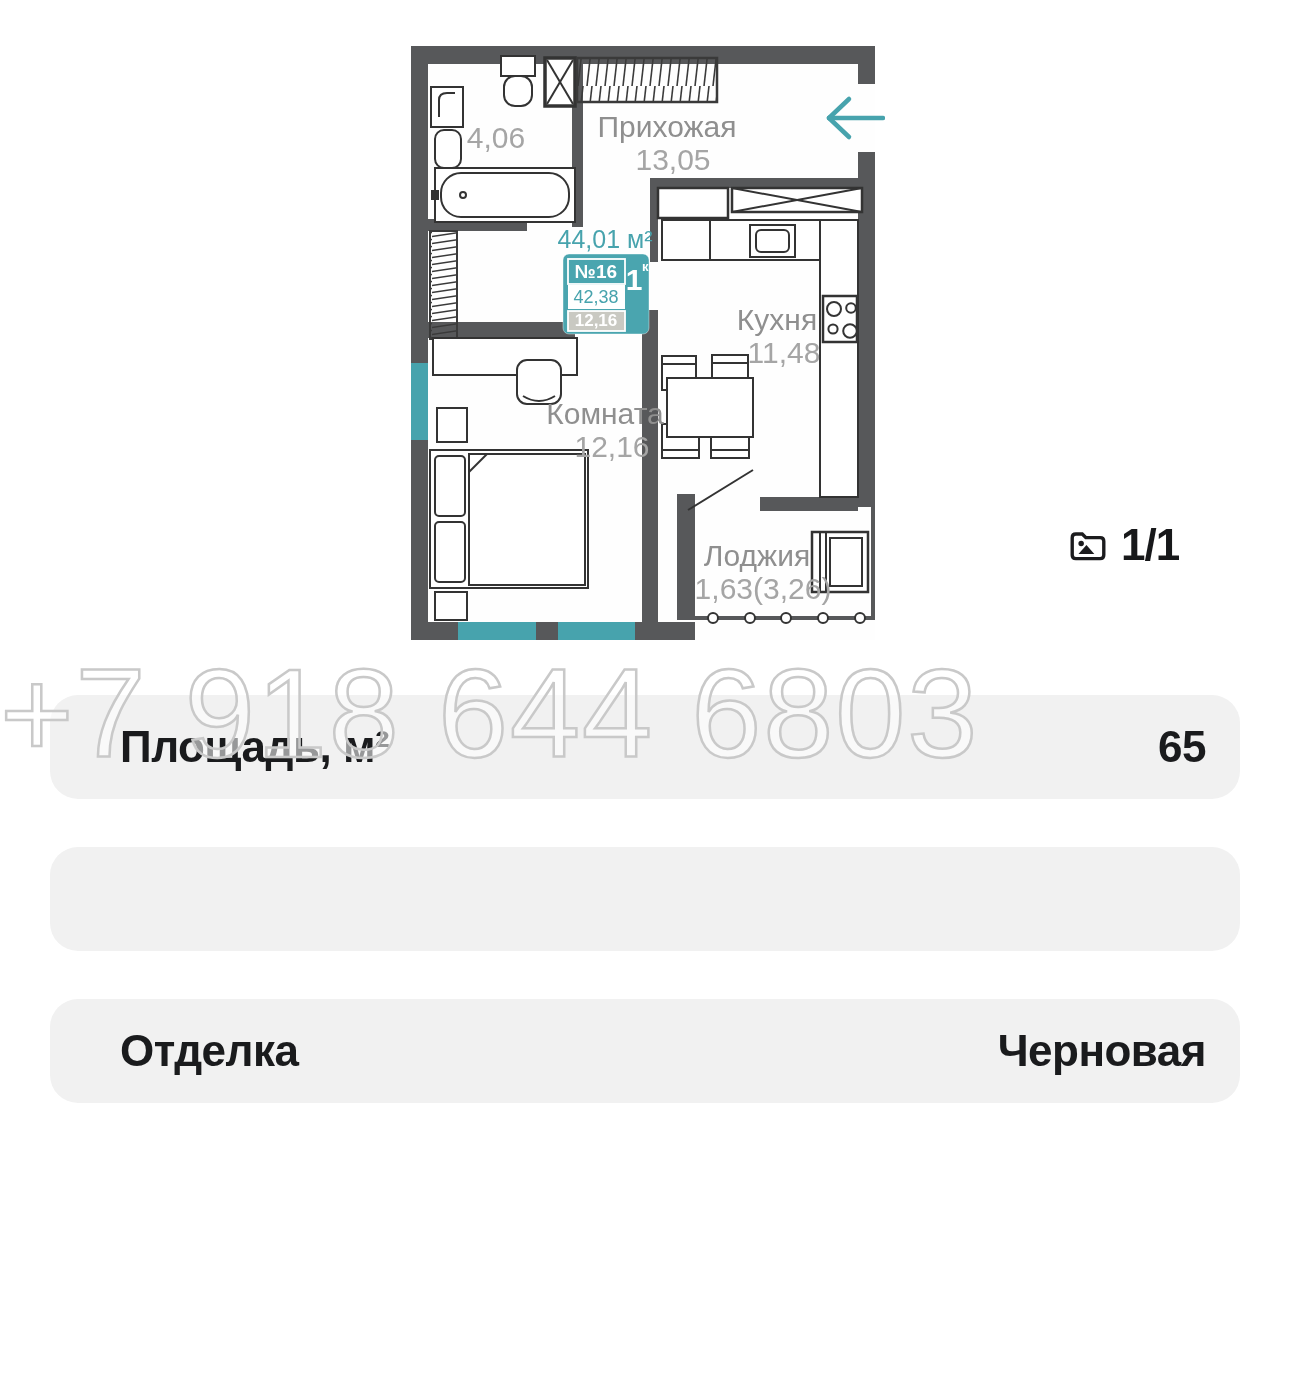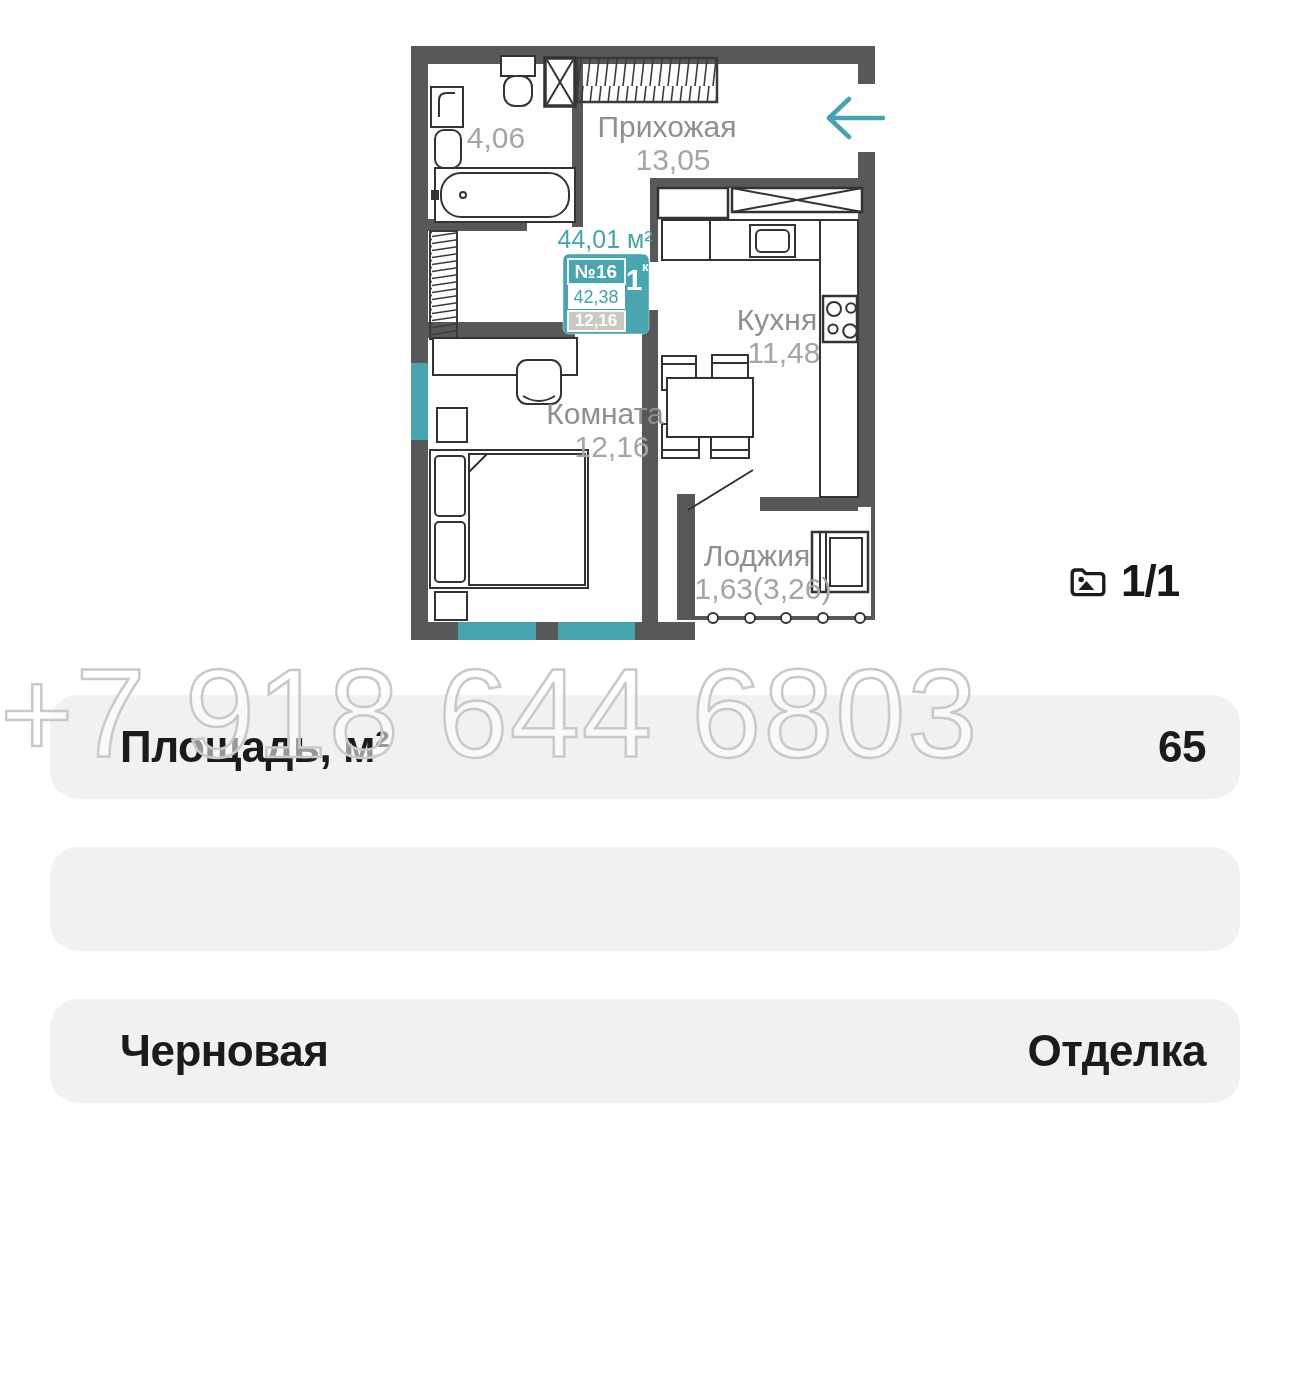--- a/index.html
+++ b/index.html
@@ -5,21 +5,21 @@
   html,body{margin:0;padding:0;background:#ffffff;}
   .stage{
     position:relative;width:1290px;height:1380px;overflow:hidden;background:#ffffff;
     font-family:"Liberation Sans","DejaVu Sans",sans-serif;
   }
   .plan{position:absolute;left:405px;top:42px;width:480px;height:600px;}
   .plan svg{display:block;width:100%;height:100%;}
 
   .gallery-counter{
     position:absolute;left:1068px;top:520px;display:flex;align-items:center;gap:13px;
-    color:#17181a;font-weight:700;font-size:44px;letter-spacing:-1px;margin-top:36px;
+    color:#17181a;font-weight:700;font-size:44px;letter-spacing:-1px;
   }
   .gallery-counter svg{display:block;}
 
   .watermark{
     position:absolute;left:0;top:648px;width:100%;
     font-size:126px;font-weight:400;letter-spacing:2px;line-height:1.05;white-space:nowrap;
     color:rgba(255,255,255,0.55);
     -webkit-text-stroke:2.5px #c9c9c9;
     z-index:2;pointer-events:none;
   }
@@ -217,18 +217,18 @@
   <div class="watermark">+7 918 644 6803</div>
 
   <div class="rows" id="rows">
       <div class="row">
         <span>Площадь, м²</span>
         <span>65</span>
       </div>
       <div class="row">
       </div>
       <div class="row">
+        <span>Отделка</span>
         <span>Черновая</span>
-        <span>Отделка</span>
       </div>
     </div>
 
 </div>
 
 </body></html>

